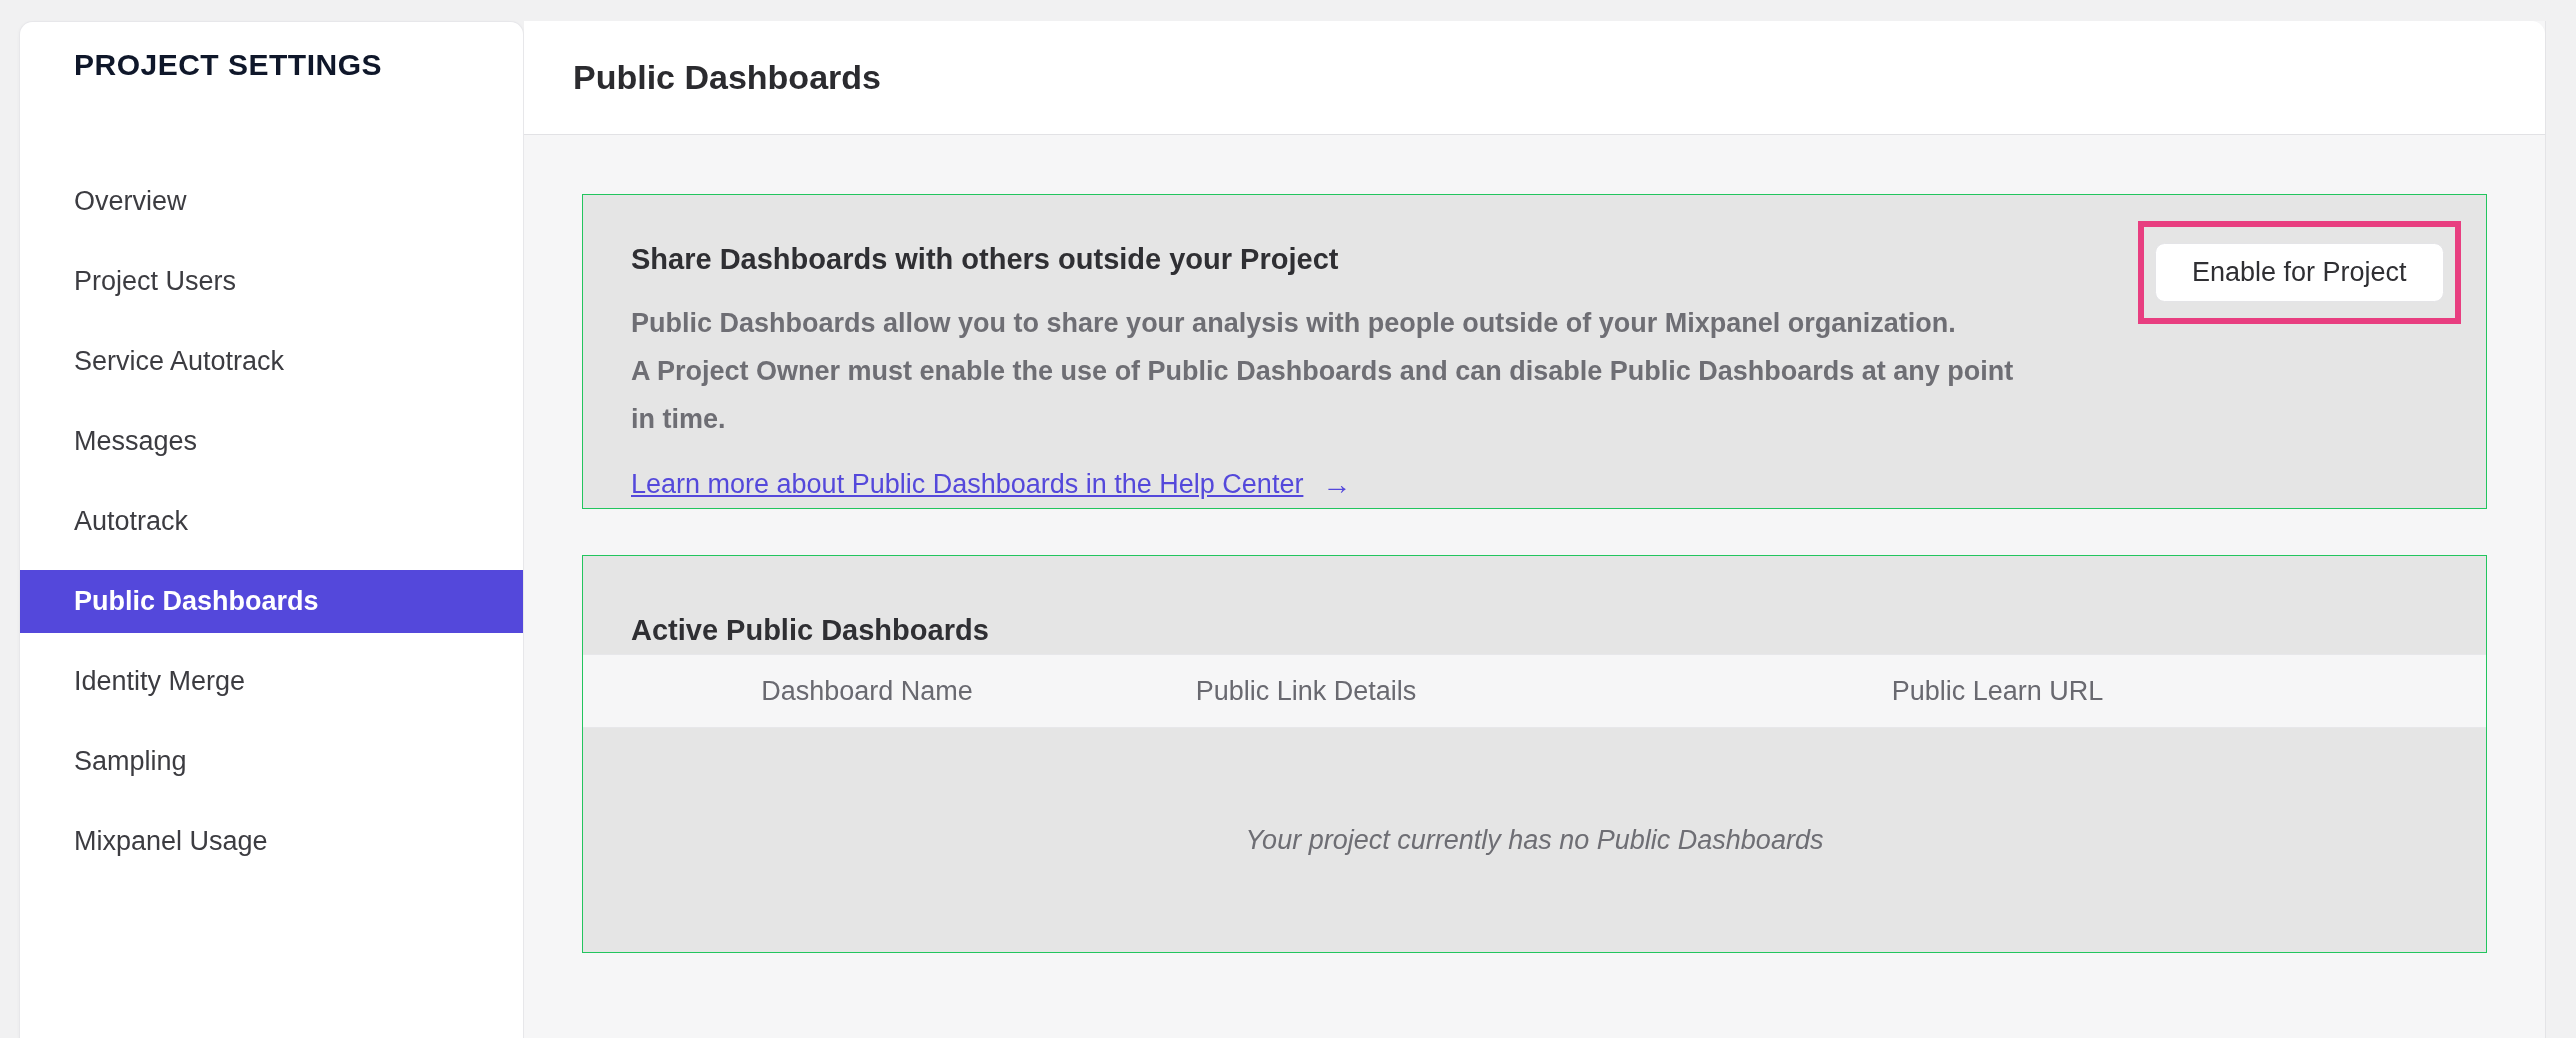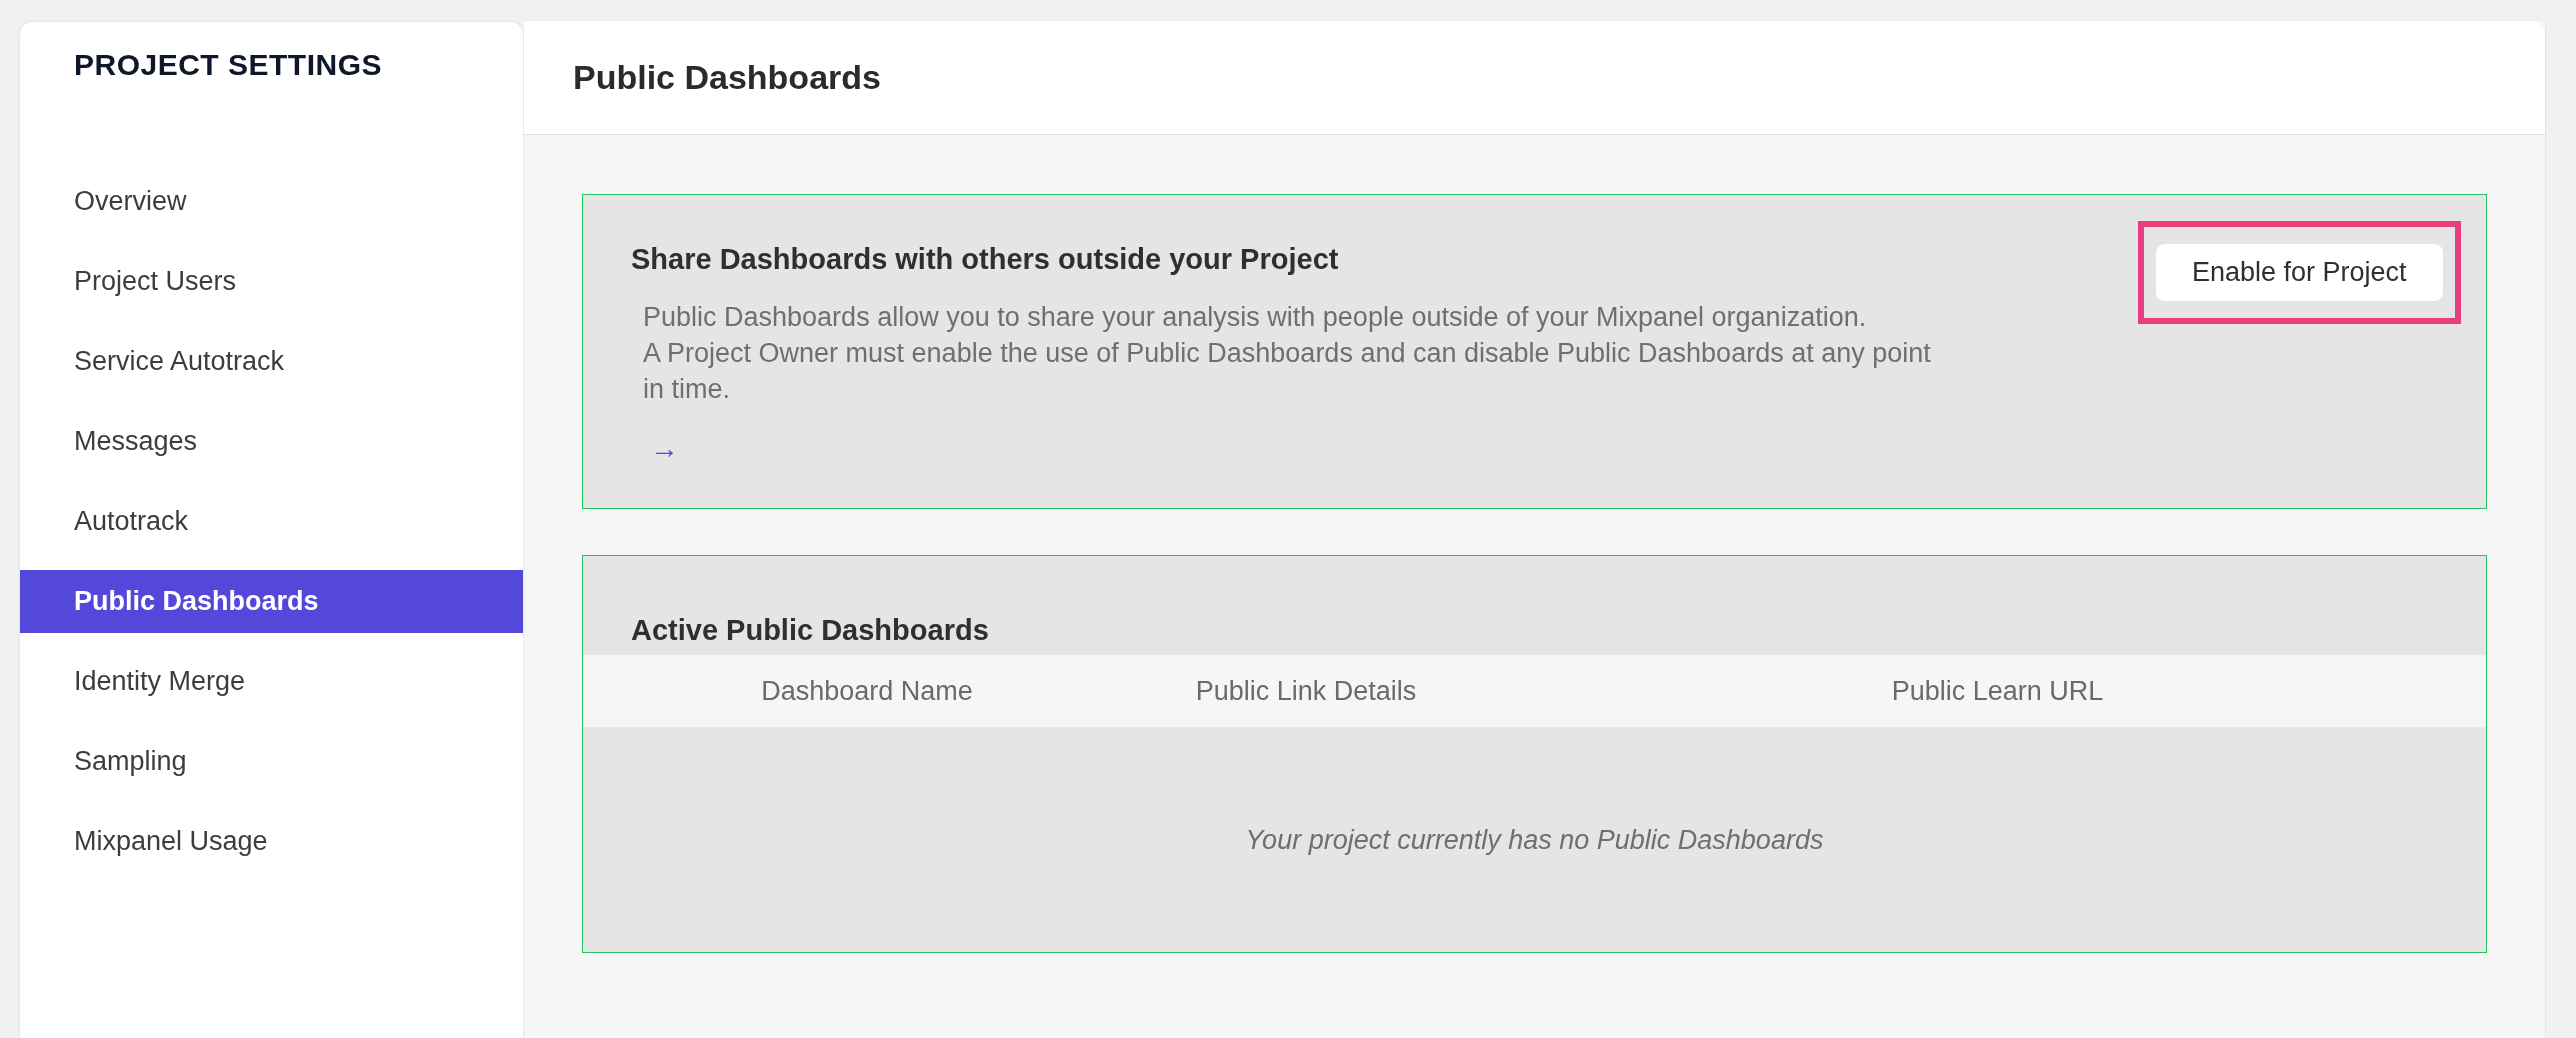--- a/index.html
+++ b/index.html
@@ -85,24 +85,25 @@
   
   .share-card { top: 59px; height: 315px; padding: 48px 0 0 48px; }
   .share-title {
     font-size: 29px;
     font-weight: 700;
     color: #2f2f33;
     margin: 0 0 23px 0;
   }
   .share-desc {
     font-size: 27px;
-    line-height: 36px;
+    line-height: 48px;
     color: #6e6e74;
     white-space: pre-line;
-    margin: 12px;
+    margin: 0;
+    font-weight: bold;
   }
   .share-link-row {
     margin-top: 25px;
     display: flex;
     align-items: center;
   }
   .help-link {
     font-size: 27px;
     color: #5448DB;
     text-decoration: underline;
@@ -215,20 +216,21 @@
   </div>
 
   <div class="main-body">
 
     <section class="card share-card">
       <h2 class="share-title">Share Dashboards with others outside your Project</h2>
       <p class="share-desc">Public Dashboards allow you to share your analysis with people outside of your Mixpanel organization.
 A Project Owner must enable the use of Public Dashboards and can disable Public Dashboards at any point
 in time.</p>
       <div class="share-link-row">
+        <a class="help-link">Learn more about Public Dashboards in the Help Center</a>
         <span class="link-arrow">→</span>
       </div>
       <div class="highlight-box">
         <button class="enable-btn">Enable for Project</button>
       </div>
     </section>
 
     <section class="card active-card">
       <h2 class="active-title">Active Public Dashboards</h2>
       <div class="table-head">

